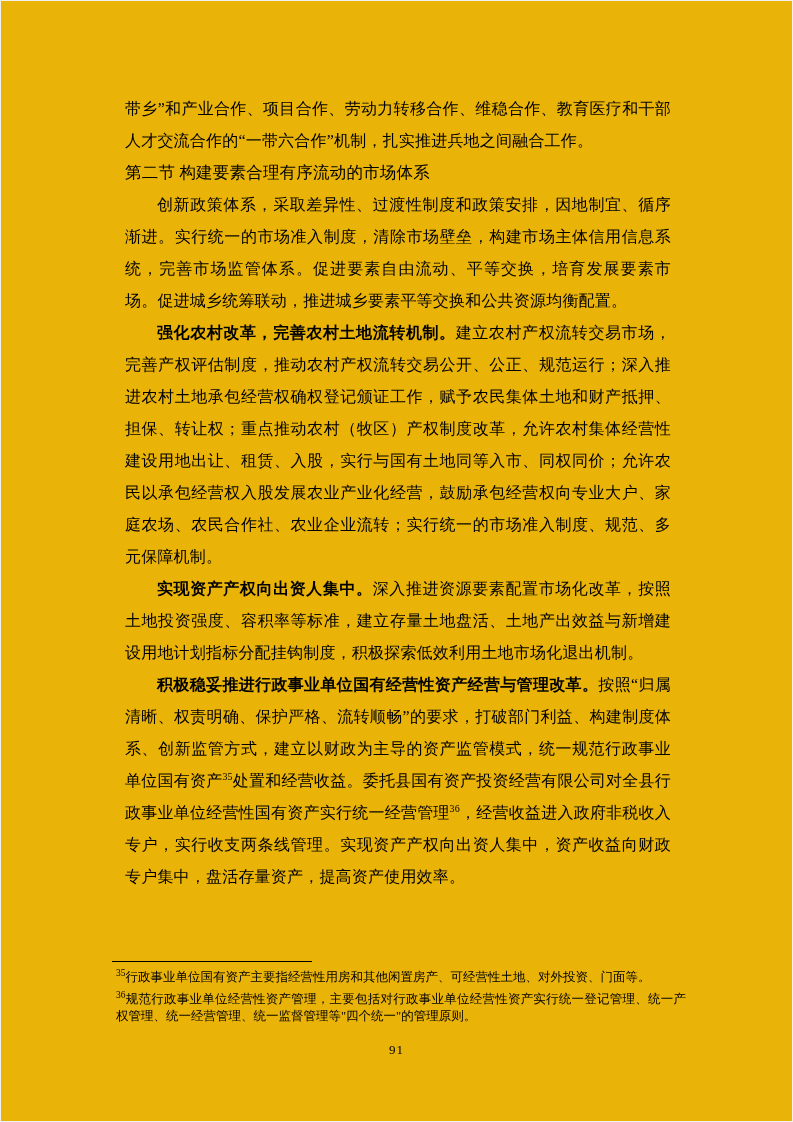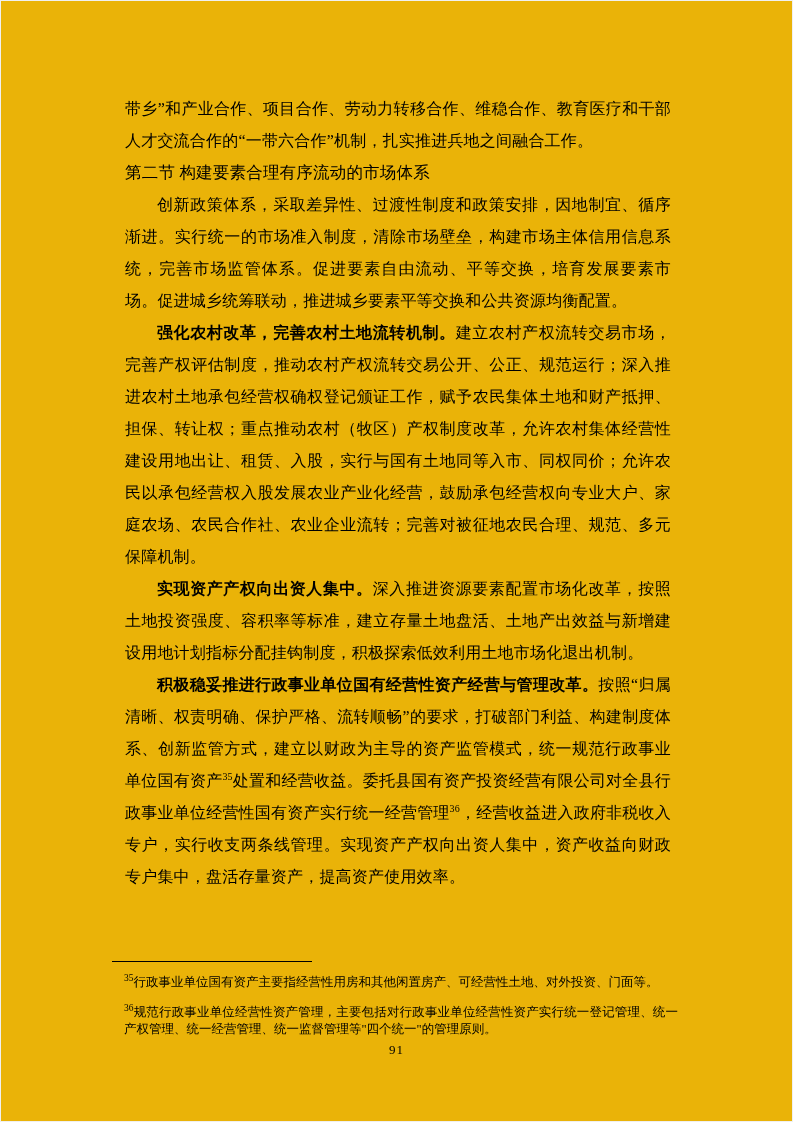--- a/index.html
+++ b/index.html
@@ -59,21 +59,21 @@
     line-height: 17.5px;
     text-align: justify;
   }
   .fn-rule {
     width: 200px;
     height: 0;
     border-top: 1px solid #000000;
     margin: 0 0 7px 0;
   }
   .footnotes p {
-    margin: 12px;
+    margin: 4px;
     text-indent: 0;
   }
   sup.fn-marker {
     font-size: 9.5px;
     line-height: 0;
     vertical-align: super;
   }
   .page-number {
     position: absolute;
     top: 1042px;
@@ -90,21 +90,21 @@
 <div class="page">
 
   <div class="content">
 
     <p class="no-indent"><span>带乡”和产业合作、项目合作、劳动力转移合作、维稳合作、教育医疗和干部人才交流合作的“一带六合作”机制，扎实推进兵地之间融合工作。</span></p>
 
     <h2 class="section-heading">第二节 构建要素合理有序流动的市场体系</h2>
 
     <p><span>创新政策体系，采取差异性、过渡性制度和政策安排，因地制宜、循序渐进。实行统一的市场准入制度，清除市场壁垒，构建市场主体信用信息系统，完善市场监管体系。促进要素自由流动、平等交换，培育发展要素市场。促进城乡统筹联动，推进城乡要素平等交换和公共资源均衡配置。</span></p>
 
-    <p><span class="lead">强化农村改革，完善农村土地流转机制。</span><span>建立农村产权流转交易市场，完善产权评估制度，推动农村产权流转交易公开、公正、规范运行；深入推进农村土地承包经营权确权登记颁证工作，赋予农民集体土地和财产抵押、担保、转让权；重点推动农村（牧区）产权制度改革，允许农村集体经营性建设用地出让、租赁、入股，实行与国有土地同等入市、同权同价；允许农民以承包经营权入股发展农业产业化经营，鼓励承包经营权向专业大户、家庭农场、农民合作社、农业企业流转；完善对被征地农民合理、规范、多元保障机制。</span></p>
+    <p><span class="lead">强化农村改革，完善农村土地流转机制。</span><span>建立农村产权流转交易市场，完善产权评估制度，推动农村产权流转交易公开、公正、规范运行；深入推进农村土地承包经营权确权登记颁证工作，赋予农民集体土地和财产抵押、担保、转让权；重点推动农村（牧区）产权制度改革，允许农村集体经营性建设用地出让、租赁、入股，实行与国有土地同等入市、同权同价；允许农民以承包经营权入股发展农业产业化经营，鼓励承包经营权向专业大户、家庭农场、农民合作社、农业企业流转；实行统一的市场准入制度、规范、多元保障机制。</span></p>
 
     <p><span class="lead">实现资产产权向出资人集中。</span><span>深入推进资源要素配置市场化改革，按照土地投资强度、容积率等标准，建立存量土地盘活、土地产出效益与新增建设用地计划指标分配挂钩制度，积极探索低效利用土地市场化退出机制。</span></p>
 
 
     <p><span class="lead">积极稳妥推进行政事业单位国有经营性资产经营与管理改革。</span><span>按照“归属清晰、权责明确、保护严格、流转顺畅”的要求，打破部门利益、构建制度体系、创新监管方式，建立以财政为主导的资产监管模式，统一规范行政事业单位国有资产</span><sup class="fn-ref">35</sup><span>处置和经营收益。委托县国有资产投资经营有限公司对全县行政事业单位经营性国有资产实行统一经营管理</span><sup class="fn-ref">36</sup><span>，经营收益进入政府非税收入专户，实行收支两条线管理。实现资产产权向出资人集中，资产收益向财政专户集中，盘活存量资产，提高资产使用效率。</span></p>
 
   </div>
 
   <div class="footnotes">
     <div class="fn-rule"></div>

